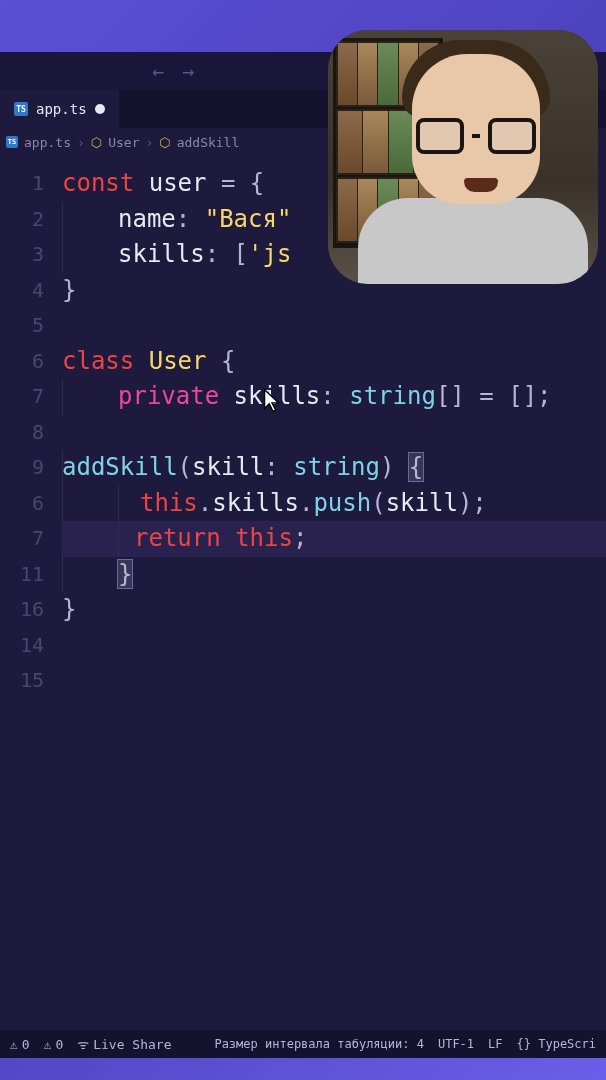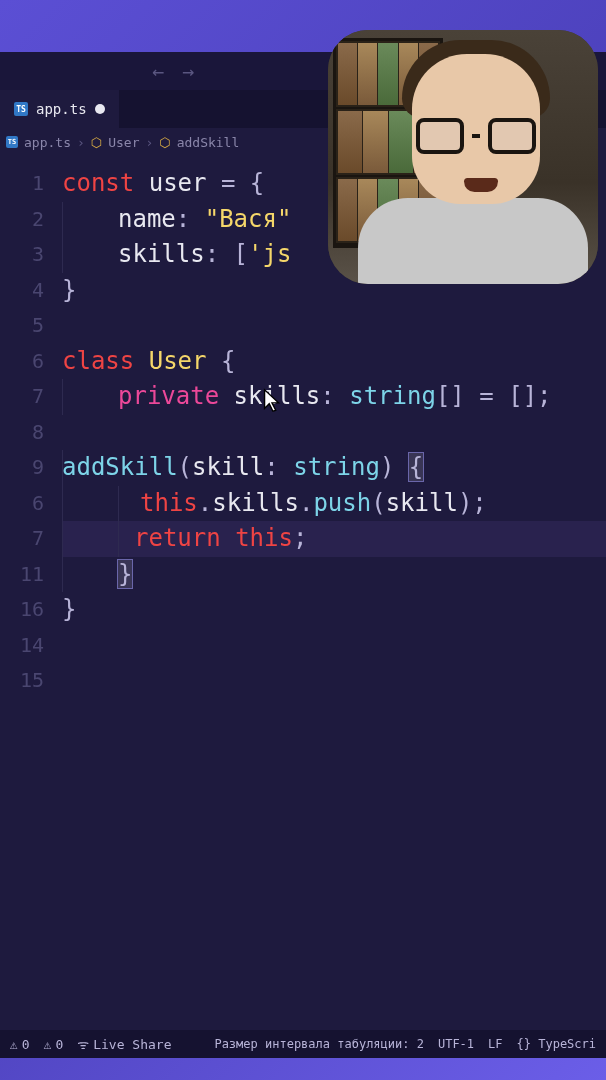--- a/index.html
+++ b/index.html
@@ -359,21 +359,21 @@
   </div>
   <div class="sb-item">
     <span>⚠</span>
     <span>0</span>
   </div>
   <div class="sb-item">
     <span>ᯤ</span>
     <span>Live Share</span>
   </div>
   <div class="sb-right">
-    <span>Размер интервала табуляции: 2</span>
+    <span>Размер интервала табуляции: 4</span>
     <span>UTF-1</span>
     <span>LF</span>
     <span>
       <span>{}</span>
       <span>TypeScri</span>
     </span>
   </div>
 </div>
 
 <div class="webcam">

